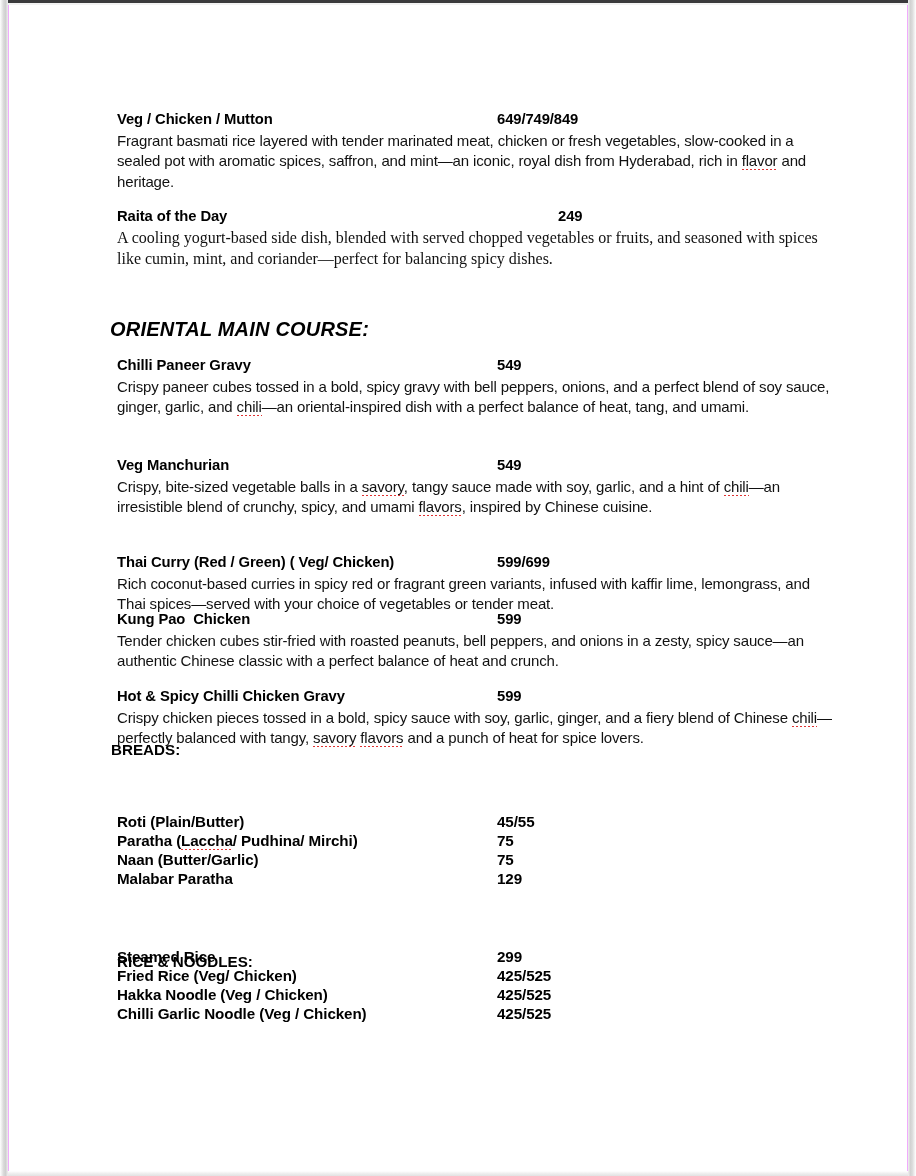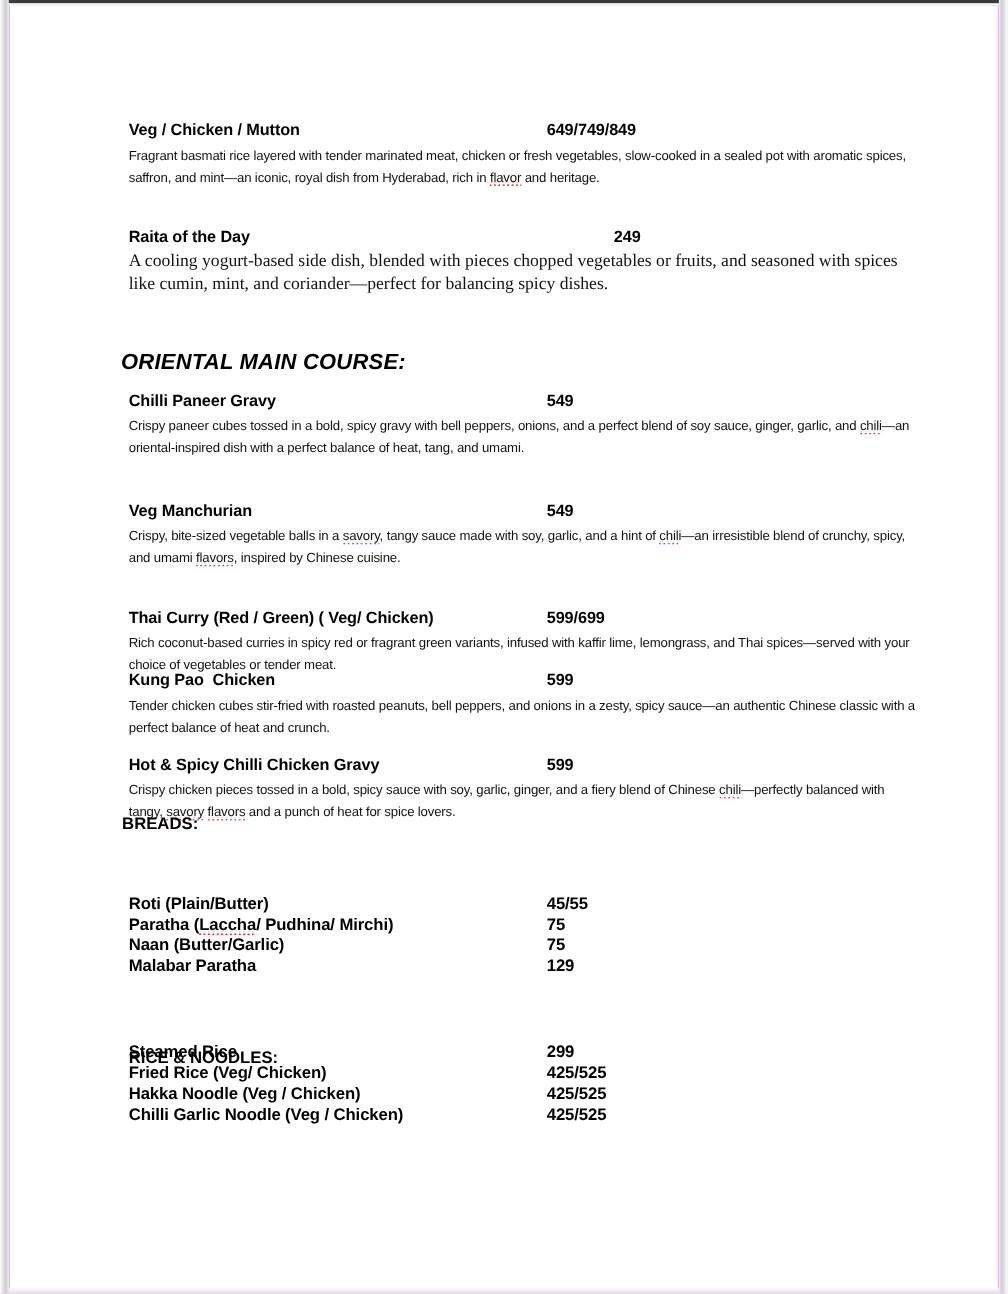--- a/index.html
+++ b/index.html
@@ -91,21 +91,21 @@
     font-size: 14.8px;
     font-weight: bold;
     color: #000000;
     letter-spacing: -0.1px;
     white-space: pre;
   }
   .dish-price.col-main { left: 380px; }
   .dish-price.col-raita { left: 417px; margin-left: 24px; }
 
   .dish-desc {
-    font-size: 12px;
+    font-size: 15px;
     line-height: 20.3px;
     color: #111111;
     font-weight: normal;
     letter-spacing: -0.15px;
     margin-top: 1px;
   }
   .dish-desc.serif {
     font-family: "Liberation Serif", serif;
     font-size: 16px;
     line-height: 20.5px;
@@ -188,21 +188,21 @@
         <span class="dish-price col-main">649/749/849</span>
       </div>
       <div class="dish-desc"><span> Fragrant basmati rice layered with tender marinated meat, chicken or fresh vegetables, slow-cooked in a sealed pot with aromatic spices, saffron, and mint—an iconic, royal dish from Hyderabad, rich in </span><span class="sp">flavor</span><span> and heritage.</span></div>
     </div>
 
     <div class="dish" style="top:203px;">
       <div class="dish-head">
         <span class="dish-name">Raita of the Day</span>
         <span class="dish-price col-raita">249</span>
       </div>
-      <div class="dish-desc serif">A cooling yogurt-based side dish, blended with pieces chopped vegetables or fruits, and seasoned with spices like cumin, mint, and coriander—perfect for balancing spicy dishes.</div>
+      <div class="dish-desc serif">A cooling yogurt-based side dish, blended with served chopped vegetables or fruits, and seasoned with spices like cumin, mint, and coriander—perfect for balancing spicy dishes.</div>
     </div>
 
     <div class="section-title" style="top:313px;">ORIENTAL MAIN COURSE:</div>
 
     <div class="dish" style="top:352px;">
       <div class="dish-head">
         <span class="dish-name">Chilli Paneer Gravy</span>
         <span class="dish-price col-main">549</span>
       </div>
       <div class="dish-desc"><span>Crispy paneer cubes tossed in a bold, spicy gravy with bell peppers, onions, and a perfect blend of soy sauce, ginger, garlic, and </span><span class="sp">chili</span><span>—an oriental-inspired dish with a perfect balance of heat, tang, and umami.</span></div>

